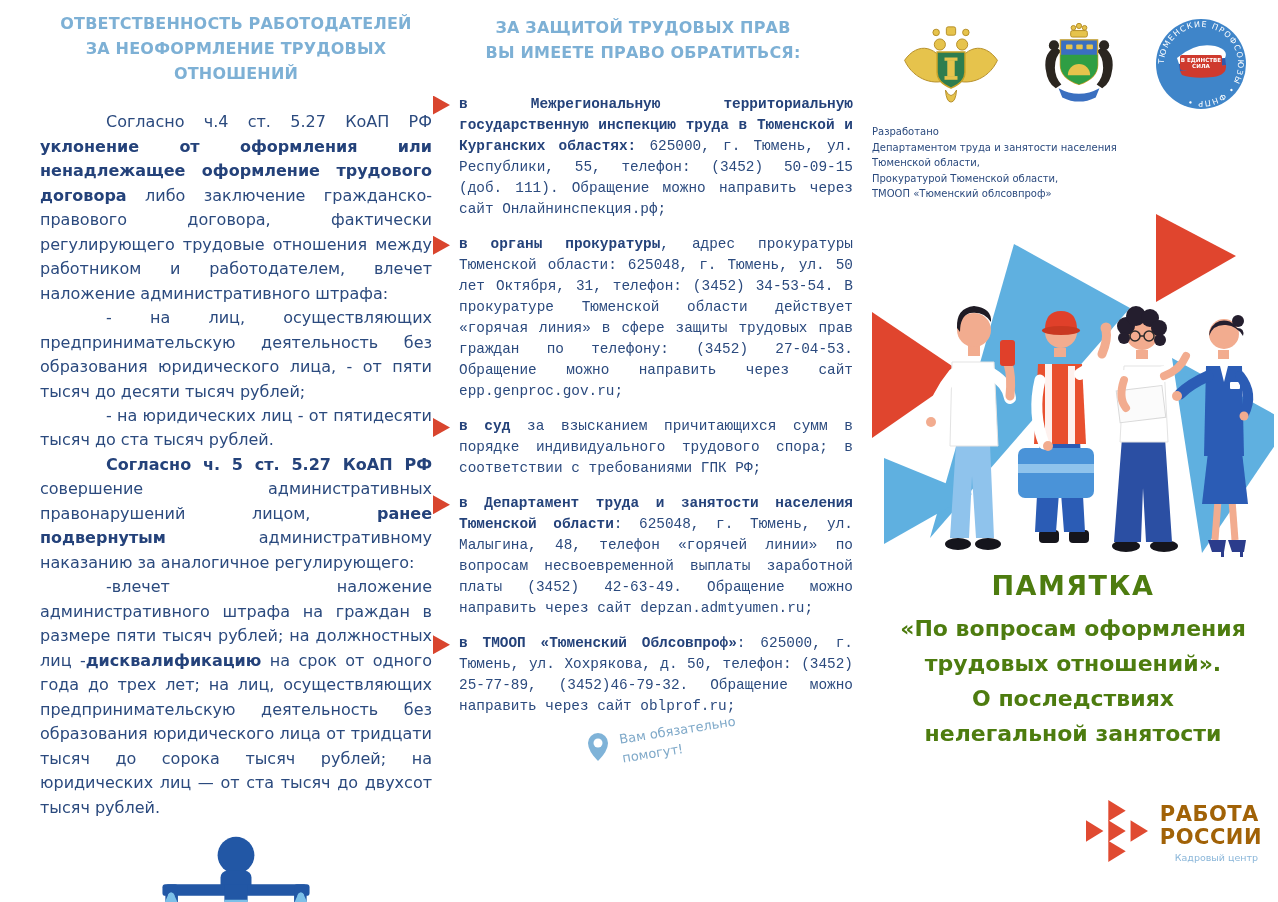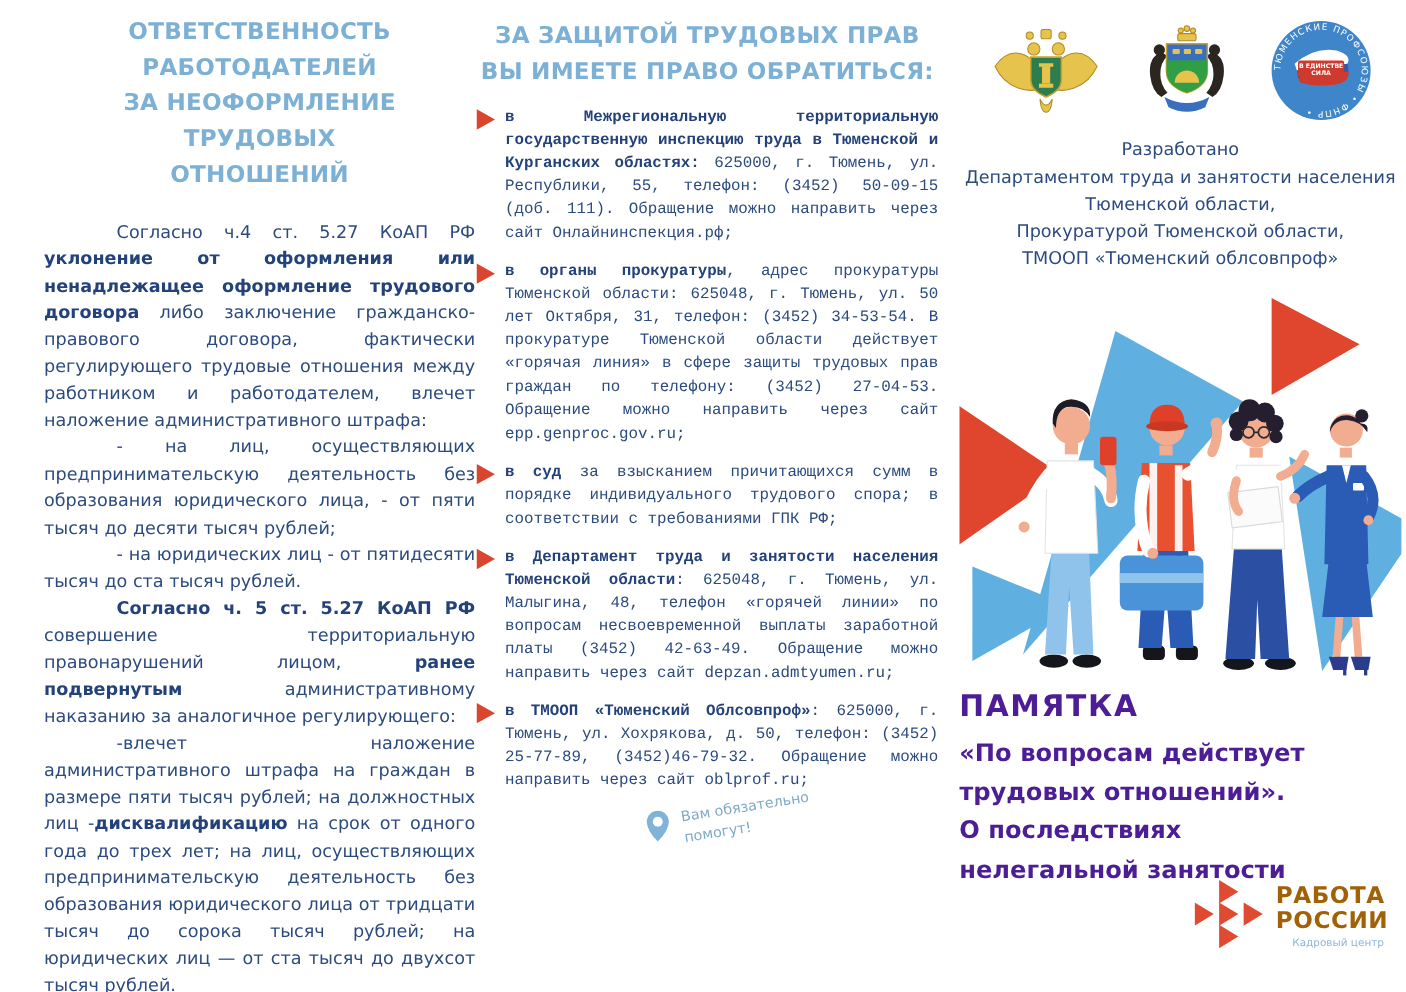--- a/index.html
+++ b/index.html
@@ -3,39 +3,39 @@
 <meta charset="utf-8">
 <style>
   html,body{margin:0;padding:0;background:#fff;}
   .page{position:relative;width:1278px;height:902px;background:#ffffff;overflow:hidden;
         font-family:"DejaVu Sans","Liberation Sans",sans-serif;color:#2b4a7e;}
   .col{position:absolute;top:0;height:902px;overflow:hidden;}
   .col-left{left:40px;width:392px;padding-top:12px;}
   .col-mid{left:433px;width:420px;padding-top:16px;}
   .col-right{left:872px;width:402px;padding-top:16px;}
 
-  .panel-title{color:#7db0d5;font-size:21px;font-weight:700;text-align:center;
+  .panel-title{color:#7db0d5;font-size:16px;font-weight:700;text-align:center;
                line-height:1.55;white-space:pre-line;letter-spacing:.2px;margin:0 0 24px 0;}
   .body-text{font-size:16px;line-height:1.53;text-align:justify;color:#2b4a7e;margin-top:14px;}
   .body-text p{margin:0;text-indent:66px;}
   .body-text b{font-weight:700;color:#24427a;}
 
   .m-item{display:flex;gap:9px;margin-bottom:14px;}
   .tri{flex:0 0 17px;width:17px;height:19px;background:#d9452e;
        clip-path:polygon(0 0,100% 50%,0 100%);margin-top:2px;}
   .m-text{margin:0;font-size:14.4px;line-height:1.46;text-align:justify;flex:1;font-family:Liberation Mono, monospace;}
   .m-text b{font-weight:700;color:#24427a;}
 
   .helper{display:flex;align-items:flex-start;gap:7px;margin:2px 0 0 152px;color:#7fa9c9;}
   .helper-text{font-size:13px;line-height:1.45;white-space:pre-line;transform:rotate(-9deg);transform-origin:left top;}
 
   .logos{display:flex;justify-content:center;align-items:center;gap:24px;margin-bottom:8px;height:100px;}
-  .credits{text-align:center;font-size:16px;line-height:1.55;white-space:pre-line;color:#2b4a7e;margin-bottom:17px;}
+  .credits{font-size:10px;line-height:1.55;white-space:pre-line;color:#2b4a7e;margin-bottom:6px;}
   .illustration{width:418px;height:352px;margin:0 auto;}
-  .memo{text-align:left;color:#4c1d95;margin-top:10px;}
+  .memo{text-align:center;color:#4d7c0f;margin-top:10px;}
   .memo-title{font-size:27px;font-weight:700;letter-spacing:1.5px;margin-bottom:10px;}
   .memo-text{font-size:22px;font-weight:700;line-height:1.6;white-space:pre-line;}
   .rr-logo{position:absolute;right:16px;top:800px;display:flex;align-items:center;gap:12px;}
   .rr-title{color:#a16207;font-weight:700;font-size:21px;line-height:1.08;white-space:pre-line;letter-spacing:.5px;}
   .rr-sub{color:#8ab6d9;font-size:9.5px;margin-top:3px;padding-left:15px;}
 
   .scales{display:flex;justify-content:center;margin-top:12px;}
 </style>
 </head>
 <body>
@@ -43,21 +43,21 @@
 <div class="page">
 
   <section class="col col-left">
     <h1 class="panel-title">ОТВЕТСТВЕННОСТЬ РАБОТОДАТЕЛЕЙ
 ЗА НЕОФОРМЛЕНИЕ ТРУДОВЫХ
 ОТНОШЕНИЙ</h1>
     <div class="body-text">
       <p><span>Согласно ч.4 ст. 5.27 КоАП РФ </span><b>уклонение от оформления или ненадлежащее оформление трудового договора</b><span> либо заключение гражданско-правового договора, фактически регулирующего трудовые отношения между работником и работодателем, влечет наложение административного штрафа:</span></p>
       <p>-  на лиц, осуществляющих предпринимательскую деятельность без образования юридического лица, - от пяти тысяч до десяти тысяч рублей;</p>
       <p>- на юридических лиц - от пятидесяти тысяч до ста тысяч рублей.</p>
-      <p><b>Согласно ч. 5 ст. 5.27 КоАП РФ</b><span> совершение территориальную правонарушений лицом, </span><b>ранее подвернутым</b><span> административному наказанию за аналогичное регулирующего:</span></p>
+      <p><b>Согласно ч. 5 ст. 5.27 КоАП РФ</b><span> совершение административных правонарушений лицом, </span><b>ранее подвернутым</b><span> административному наказанию за аналогичное регулирующего:</span></p>
       <p><span>-влечет наложение административного штрафа на граждан в размере пяти тысяч рублей; на должностных лиц -</span><b>дисквалификацию</b><span> на срок от одного года до трех лет; на лиц, осуществляющих предпринимательскую деятельность без образования юридического лица от тридцати тысяч до сорока тысяч рублей; на юридических лиц — от ста тысяч до двухсот тысяч рублей.</span></p>
     </div>
     <div class="scales">
       <svg width="196" height="180" viewBox="0 0 200 186">
         <g fill="#2257a5">
           <circle cx="100" cy="24" r="19"></circle>
           <rect x="84" y="40" width="32" height="24" rx="7"></rect>
           <rect x="24" y="54" width="152" height="12" rx="3"></rect>
           <rect x="27" y="54" width="13" height="26" rx="3"></rect>
           <rect x="160" y="54" width="13" height="26" rx="3"></rect>
@@ -74,21 +74,21 @@
           <path d="M136,106 a28,28 0 0 0 56,0 z"></path>
           <rect x="88" y="70" width="24" height="76"></rect>
           <path d="M88,140 q2,14 -16,22 q-14,6 -16,12 h88 q-2,-6 -16,-12 q-18,-8 -16,-22 z"></path>
           <rect x="52" y="172" width="96" height="12" rx="6"></rect>
         </g>
       </svg>
     </div>
   </section>
 
   <section class="col col-mid">
-    <h2 class="panel-title" style="margin-bottom:16px">ЗА ЗАЩИТОЙ ТРУДОВЫХ ПРАВ
+    <h2 class="panel-title" style="margin-bottom:28px">ЗА ЗАЩИТОЙ ТРУДОВЫХ ПРАВ
 ВЫ ИМЕЕТЕ ПРАВО ОБРАТИТЬСЯ:</h2>
 
     <div class="m-item">
       <span class="tri"></span>
       <p class="m-text"><b>в Межрегиональную территориальную государственную инспекцию труда в Тюменской и Курганских областях:</b><span> 625000, г. Тюмень, ул. Республики, 55, телефон: (3452) 50-09-15 (доб. 111). Обращение можно направить через сайт Онлайнинспекция.рф;</span></p>
     </div>
     <div class="m-item">
       <span class="tri"></span>
       <p class="m-text"><b>в органы прокуратуры</b><span>, адрес прокуратуры Тюменской области: 625048, г. Тюмень, ул. 50 лет Октября, 31, телефон: (3452) 34-53-54. В прокуратуре Тюменской области действует «горячая линия» в сфере защиты трудовых прав граждан по телефону: (3452) 27-04-53. Обращение можно направить через сайт epp.genproc.gov.ru;</span></p>
     </div>
@@ -281,21 +281,21 @@
           <rect x="346" y="142" width="11" height="9" fill="#f2ac8f"></rect>
           <circle cx="352" cy="126" r="15" fill="#f2ac8f"></circle>
           <path d="M337,128 a15,15 0 0 1 28,-8 q8,0 6,8 q-6,-10 -17,-11 q-13,-1 -17,11 z" fill="#241e2e"></path>
           <circle cx="366" cy="113" r="6" fill="#241e2e"></circle>
         </g>
       </svg>
     </div>
 
     <div class="memo">
       <div class="memo-title">ПАМЯТКА</div>
-      <div class="memo-text">«По вопросам действует
+      <div class="memo-text">«По вопросам оформления
 трудовых отношений».
 О последствиях
 нелегальной занятости</div>
     </div>
   </section>
 
   <div class="rr-logo">
     <span>
       <svg width="62" height="62" viewBox="0 0 64 64">
         <g fill="#e04a31">

